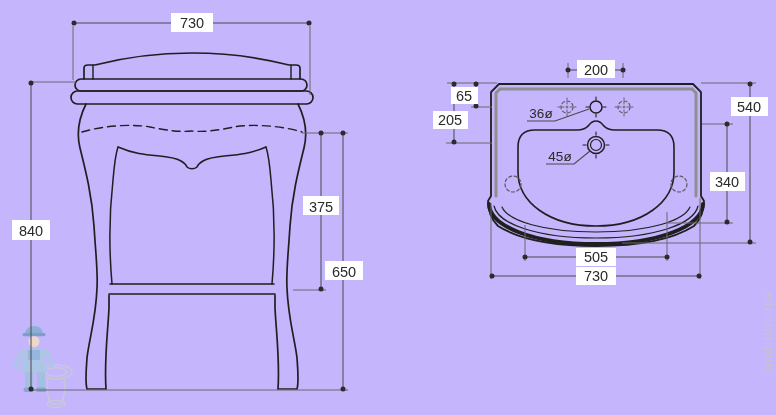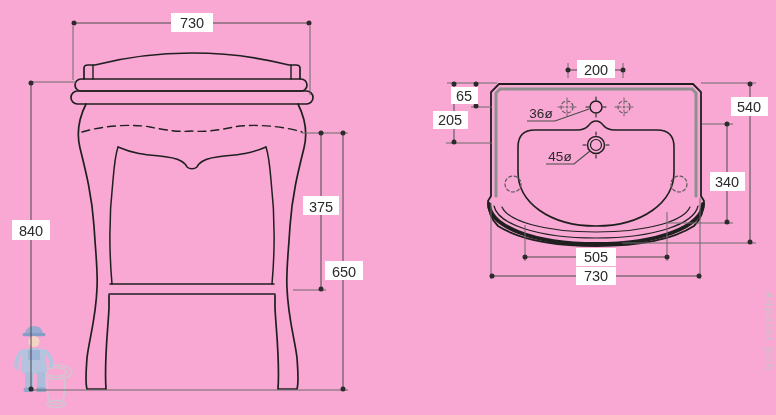--- a/index.html
+++ b/index.html
@@ -1,17 +1,17 @@
 <!DOCTYPE html>
 <html><head>
 <meta charset="utf-8">
 <style>
   html,body{margin:0;padding:0;background:#ffffff;}
   body{width:776px;height:415px;overflow:hidden;font-family:"Liberation Sans",sans-serif;}
-  .stage{position:relative;width:776px;height:415px;background:#f9a8d4;}
+  .stage{position:relative;width:776px;height:415px;background:#c4b5fd;}
   svg{display:block;}
   text.dim{font-family:"Liberation Sans",sans-serif;font-size:14.5px;fill:#2a2a2a;}
   text.dim-small{font-family:"Liberation Sans",sans-serif;font-size:13.5px;fill:#2a2a2a;}
   text.wm{font-family:"Liberation Sans",sans-serif;font-size:11px;fill:#c7c7c7;letter-spacing:2px;}
 </style>
 </head>
 <body>
 
 <div class="stage">
 <svg width="776" height="415" viewBox="0 0 776 415">

